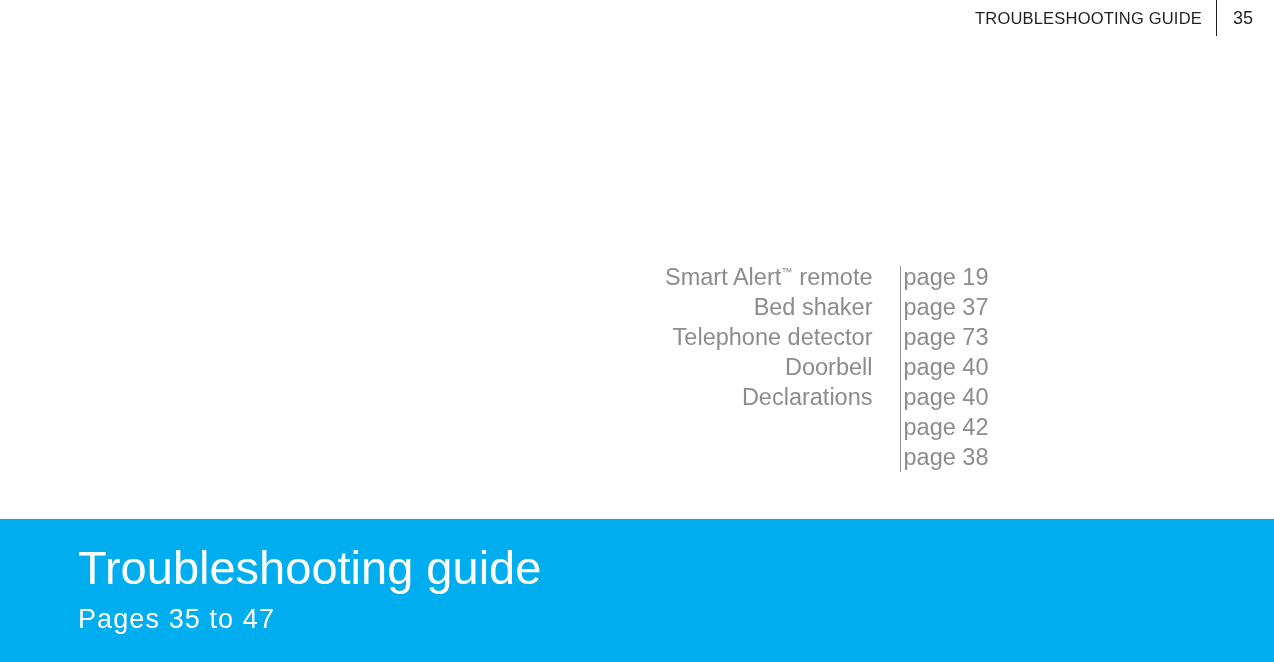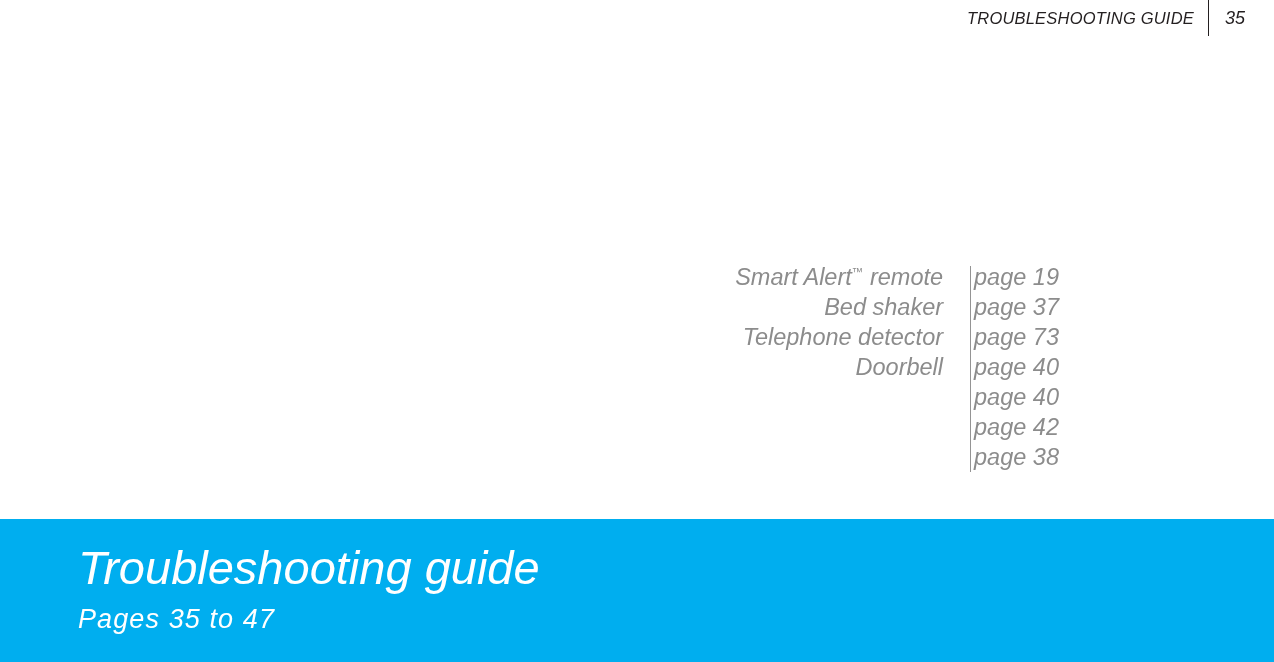--- a/index.html
+++ b/index.html
@@ -13,21 +13,20 @@
     font-family: "Liberation Sans", sans-serif;
     overflow: hidden;
     position: relative;
   }
 
   .page {
     position: relative;
     width: 1274px;
     height: 662px;
     background: #ffffff;
-    font-style: italic;
   }
 
   
   .running-header {
     position: absolute;
     top: 0;
     right: 0;
     height: 36px;
     display: flex;
     align-items: center;
@@ -45,33 +44,32 @@
     width: 1px;
     height: 36px;
     background: #231f20;
     align-self: flex-start;
   }
   .running-header .folio {
     font-size: 18px;
     color: #231f20;
     line-height: 1;
     padding-left: 16px;
-    padding-right: 29px;
+    padding-right: 21px;
     white-space: nowrap;
   }
 
   
   .toc {
     position: absolute;
     left: 0;
     top: 262px;
     width: 1020px;
     display: flex;
-    justify-content: flex-end;
-    padding-left: 39px;
+    justify-content: center;
   }
   .toc-inner {
     position: relative;
     margin-left: 500px;
     display: flex;
     align-items: flex-start;
   }
   .toc-col-labels {
     width: 355px;
     text-align: right;
@@ -146,20 +144,21 @@
 
   <div class="toc">
     <div class="toc-inner">
       <div class="toc-divider"></div>
 
       <div class="toc-col-labels">
         <div class="toc-label"><span>Smart Alert</span><sup>™</sup><span> remote</span></div>
         <div class="toc-label"><span>Bed shaker</span></div>
         <div class="toc-label"><span>Telephone detector</span></div>
         <div class="toc-label"><span>Doorbell</span></div>
+        <div class="toc-label"><span>Declarations</span></div>
       </div>
 
       <div class="toc-col-pages">
         <div class="toc-page">page 19</div>
         <div class="toc-page">page 37</div>
         <div class="toc-page">page 73</div>
         <div class="toc-page">page 40</div>
         <div class="toc-page">page 40</div>
         <div class="toc-page">page 42</div>
         <div class="toc-page">page 38</div>

